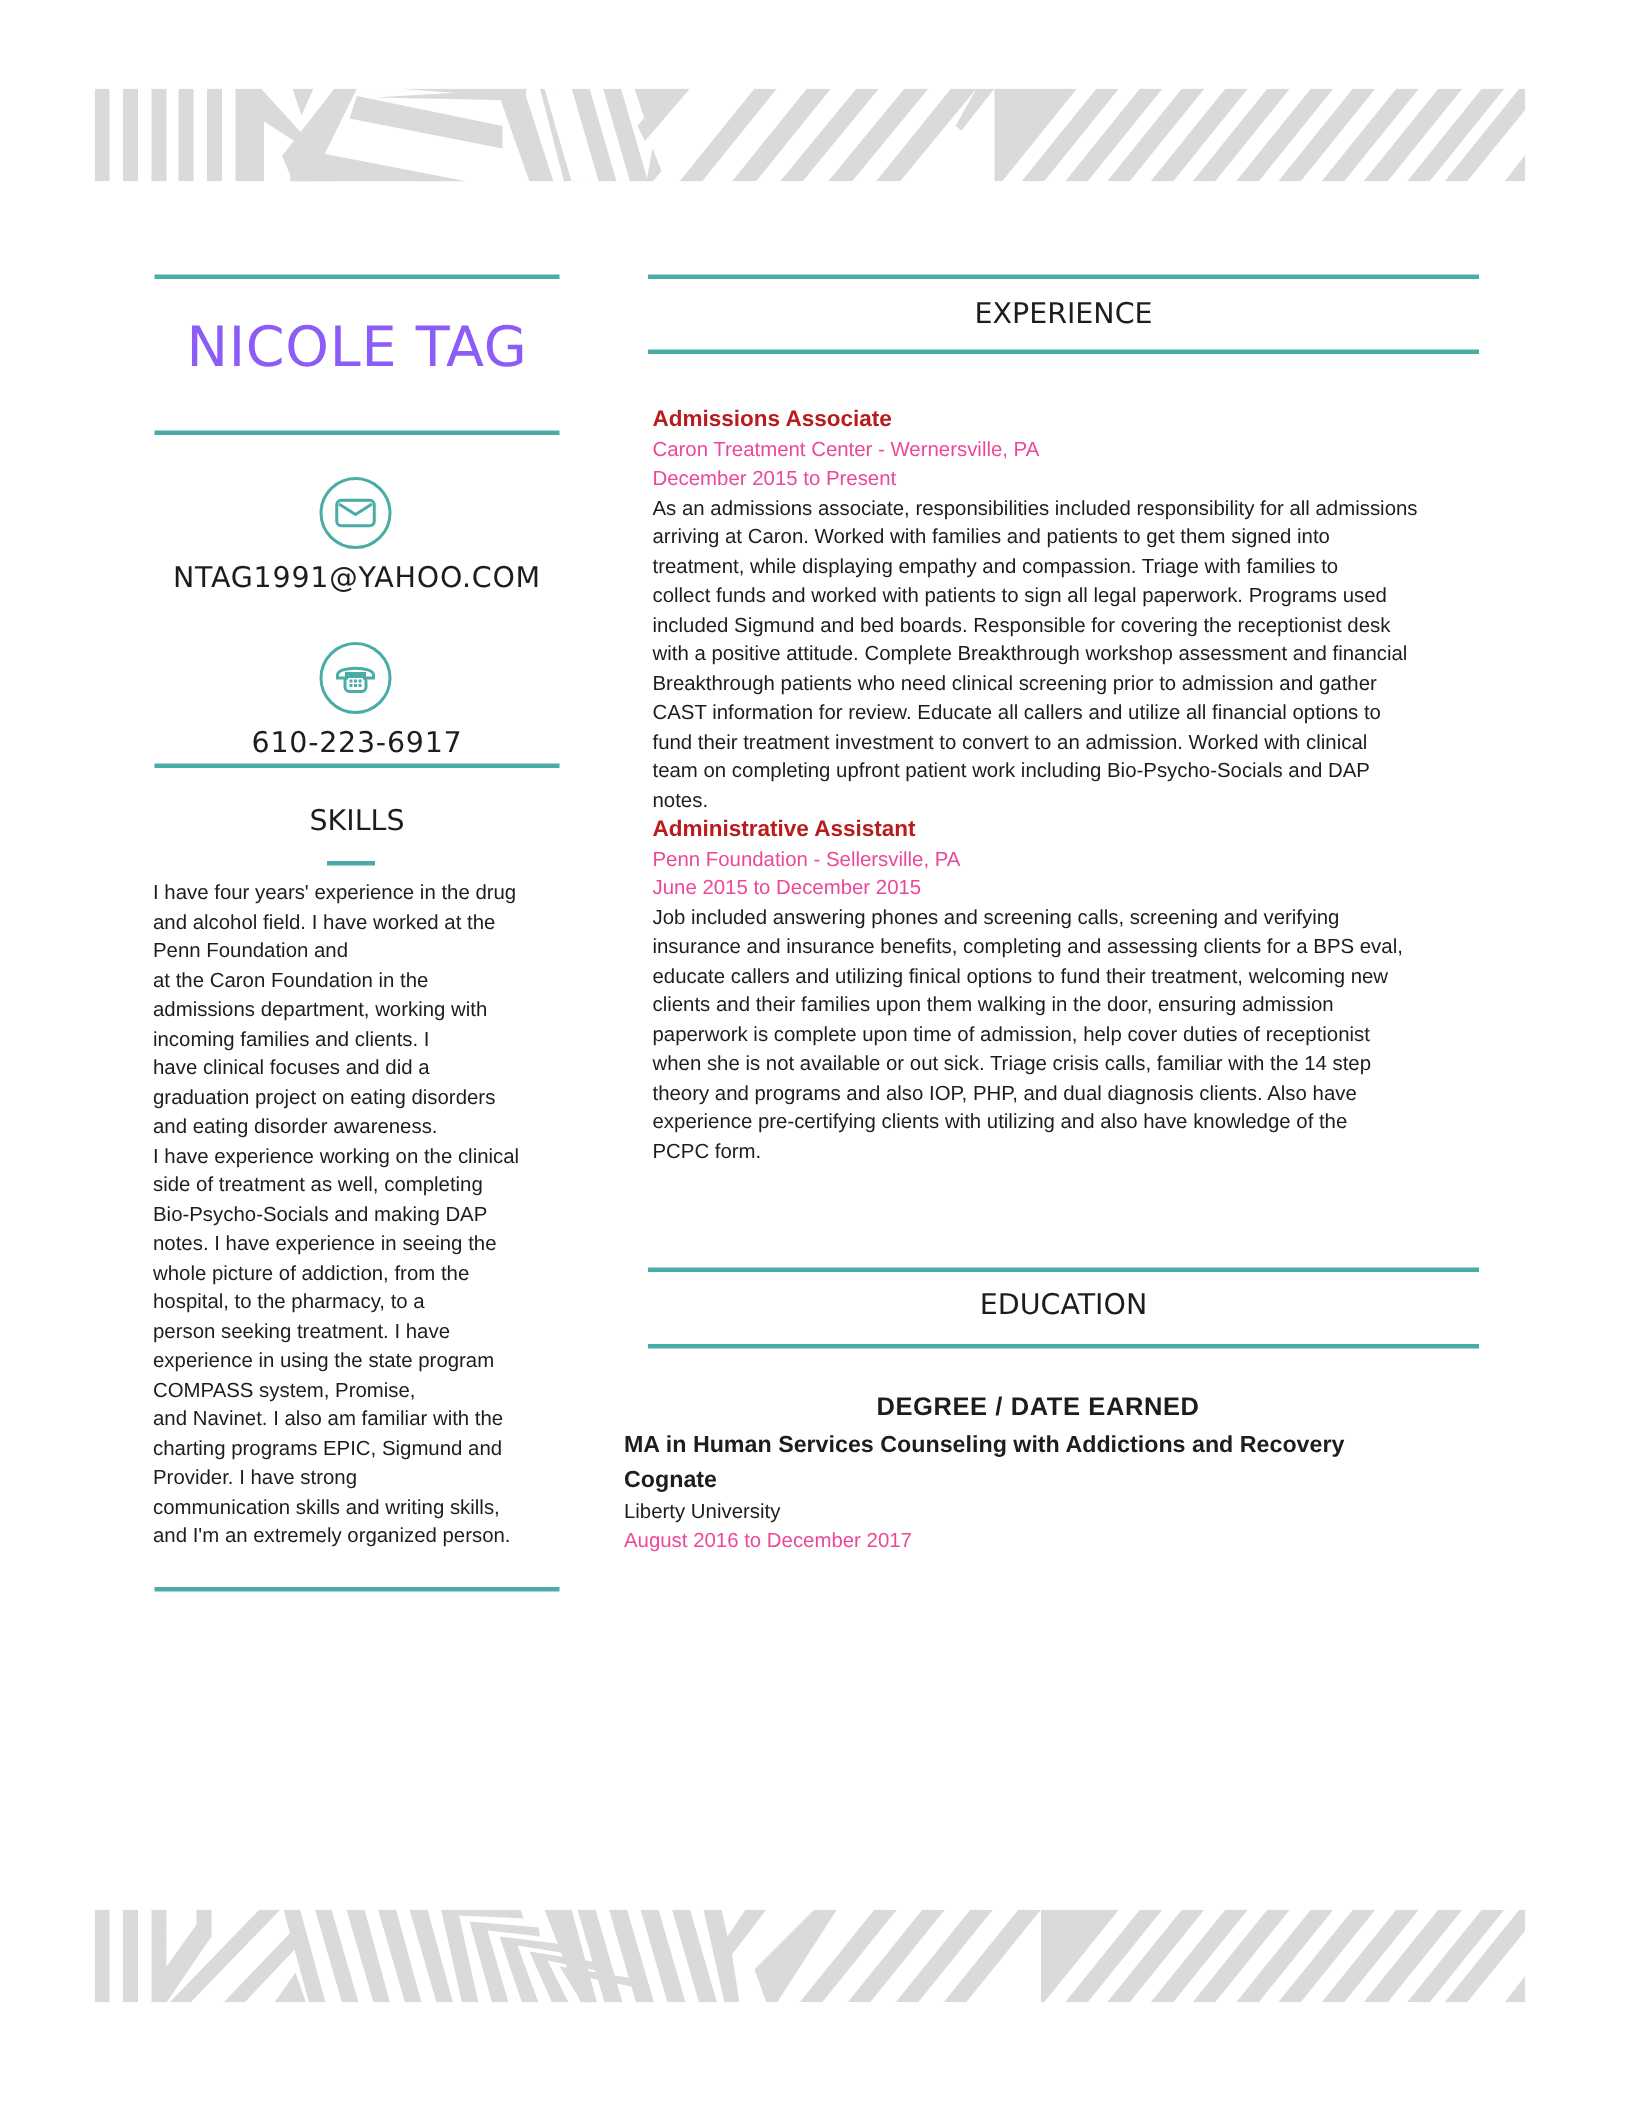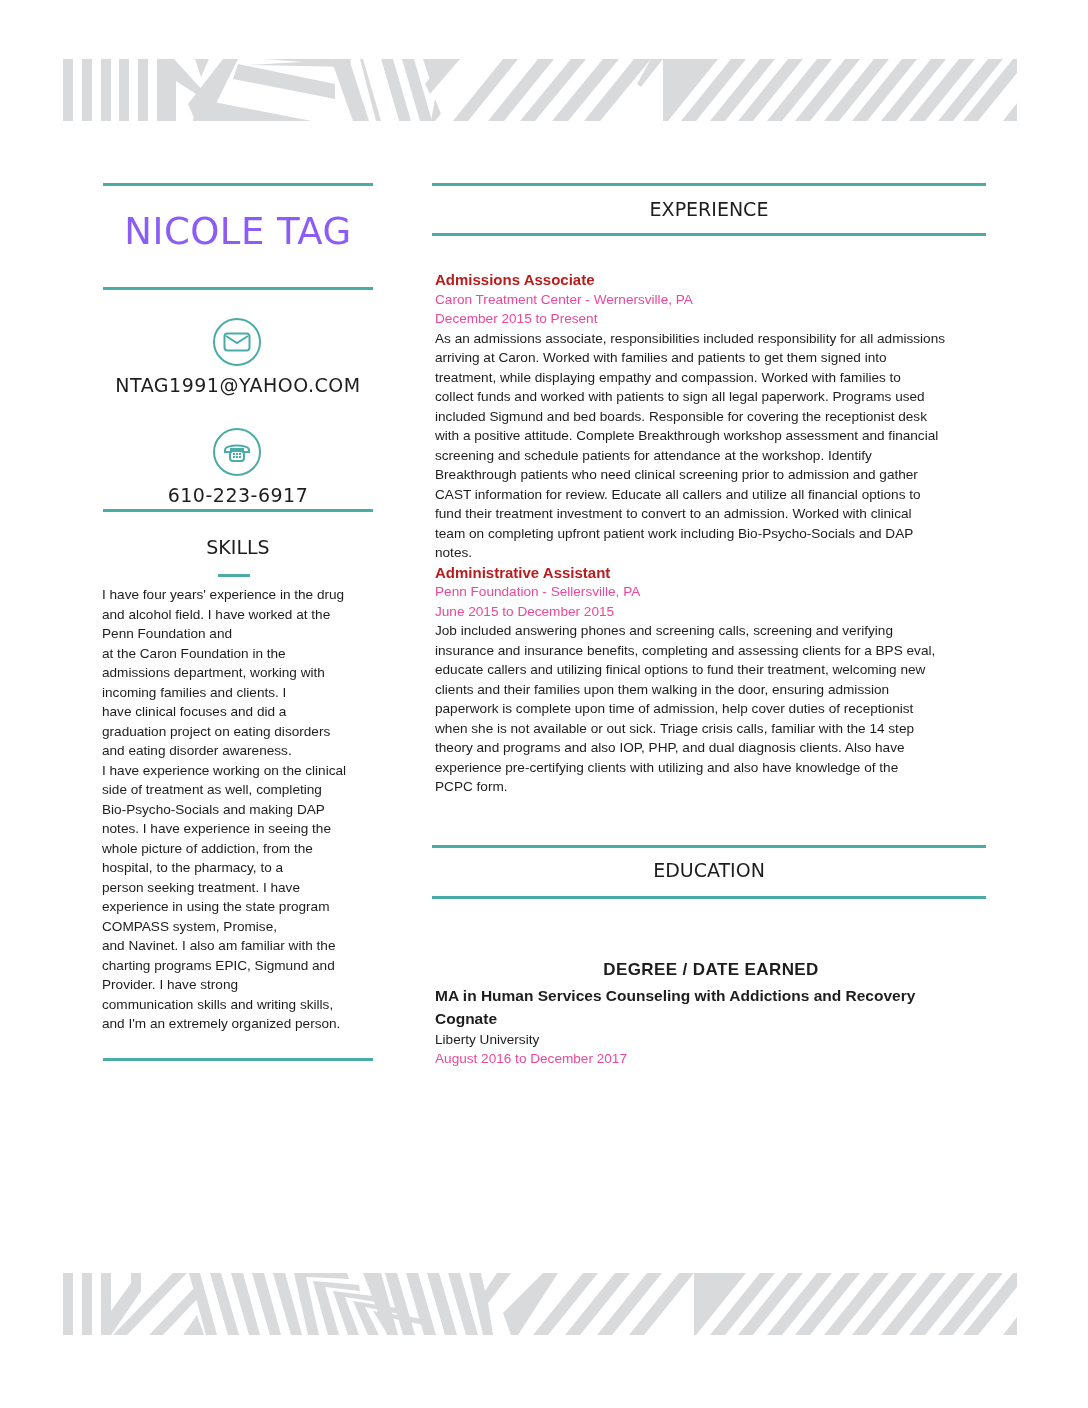--- a/index.html
+++ b/index.html
@@ -23,21 +23,21 @@
       position: absolute; left: 102px; top: 585px; width: 270px;
       font-size: 13.6px; line-height: 19.5px; color: #1d1d1d; font-family: "Liberation Sans", sans-serif;
     }
     .skills-text .ln { display: block; white-space: nowrap; }
 
     .exp { position: absolute; left: 435px; top: 270px; width: 552px; font-size: 13.6px; line-height: 19.5px; color: #1d1d1d; }
     .job-title { font-weight: bold; font-size: 15px; color: #b91c1c; }
     .muted { color: #ec4899; }
     .desc .ln { display: block; white-space: nowrap; }
 
-    .edu { position: absolute; left: 435px; top: 928px; width: 552px; font-size: 13.6px; line-height: 19.5px; color: #1d1d1d; margin-top: 32px; }
+    .edu { position: absolute; left: 416px; top: 928px; width: 552px; font-size: 13.6px; line-height: 19.5px; color: #1d1d1d; }
     .edu-head { text-align: center; font-weight: bold; font-size: 17px; letter-spacing: 0.4px; margin-bottom: 4px; }
     .degree { font-weight: bold; font-size: 15.5px; line-height: 23px; }
   </style>
 </head>
 <body>
 
 <div class="band top">
   <svg viewBox="0 0 954 62" preserveAspectRatio="none">
     <g fill="#d9dadb">
       <rect x="0" y="0" width="10" height="62"></rect>
@@ -141,25 +141,24 @@
 <div class="rule" style="left:432px; top:233px; width:554px;"></div>
 
 <div class="exp">
   <div>
     <div class="job-title">Admissions Associate</div>
     <div class="muted">Caron Treatment Center - Wernersville, PA</div>
     <div class="muted">December 2015 to Present</div>
     <div class="desc" id="job0-desc">
         <span class="ln">As an admissions associate, responsibilities included responsibility for all admissions</span>
         <span class="ln">arriving at Caron. Worked with families and patients to get them signed into</span>
-        <span class="ln">treatment, while displaying empathy and compassion. Worked with families to</span>
+        <span class="ln">treatment, while displaying empathy and compassion. Triage with families to</span>
         <span class="ln">collect funds and worked with patients to sign all legal paperwork. Programs used</span>
         <span class="ln">included Sigmund and bed boards. Responsible for covering the receptionist desk</span>
         <span class="ln">with a positive attitude. Complete Breakthrough workshop assessment and financial</span>
-        <span class="ln">screening and schedule patients for attendance at the workshop. Identify</span>
         <span class="ln">Breakthrough patients who need clinical screening prior to admission and gather</span>
         <span class="ln">CAST information for review. Educate all callers and utilize all financial options to</span>
         <span class="ln">fund their treatment investment to convert to an admission. Worked with clinical</span>
         <span class="ln">team on completing upfront patient work including Bio-Psycho-Socials and DAP</span>
         <span class="ln">notes.</span>
       </div>
   </div>
   <div>
     <div class="job-title">Administrative Assistant</div>
     <div class="muted">Penn Foundation - Sellersville, PA</div>

